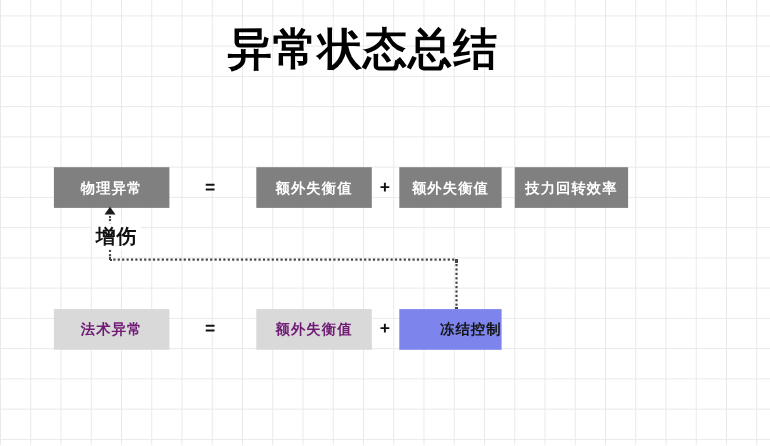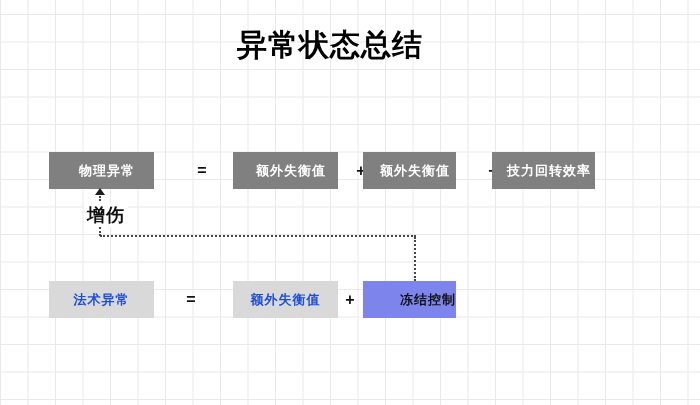--- a/index.html
+++ b/index.html
@@ -20,47 +20,47 @@
     background-size: 27.5px 27.5px;
     background-position: 0 14px;
   }
   .title {
     position: absolute;
     top: 28px;
     left: 0;
     width: 660px;
     margin: 0;
     text-align: center;
-    font-size: 30px;
+    font-size: 40px;
     line-height: 34px;
     font-weight: bold;
     color: #000000;
     letter-spacing: 1px;
   }
   .box {
     position: absolute;
     height: 37px;
     display: flex;
     align-items: center;
     justify-content: center;
     font-size: 13px;
     font-weight: bold;
     letter-spacing: 1px;
     box-sizing: border-box;
     cursor: default;
   }
   .box.dark  { background: var(--dark-box, #808080);  color: #ffffff; }
-  .box.light { background: var(--light-box, #d9d9d9); color: #1d4ed8; }
+  .box.light { background: var(--light-box, #d9d9d9); color: #701a75; }
   .box.blue  { background: var(--blue-box, #7d85ec);  color: #141414; padding-left: 37px; }
-  .r1 { top: 152px; padding-left: 11px; }
+  .r1 { top: 152px; }
   .r2 { top: 281px; }
   .c-lhs { left: 49px;  width: 105px; }
   .c-t1  { left: 233px; width: 105px; }
   .c-t2  { left: 363px; width: 93px; }
-  .c-t3  { left: 492px; width: 103px; }
+  .c-t3  { left: 468px; width: 103px; }
   .op {
     position: absolute;
     width: 26px;
     height: 37px;
     display: flex;
     align-items: center;
     justify-content: center;
     font-size: 16px;
     font-weight: bold;
     color: #111111;

